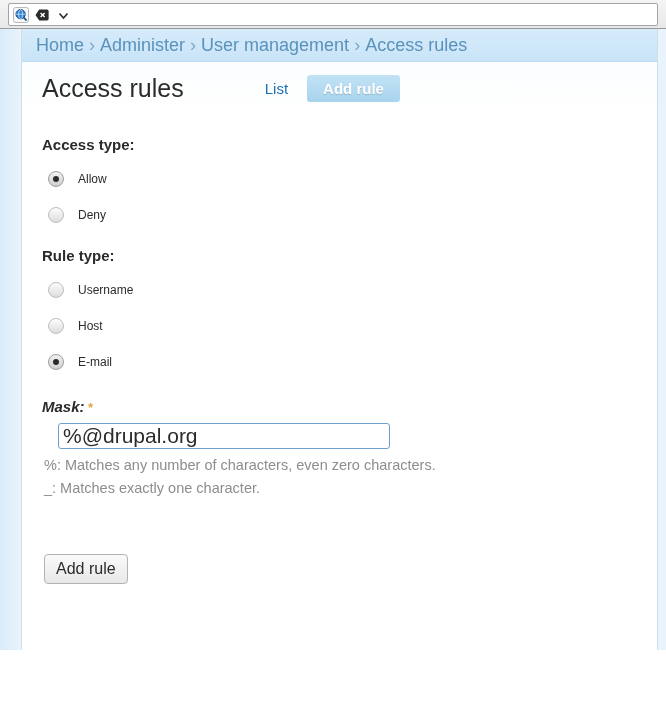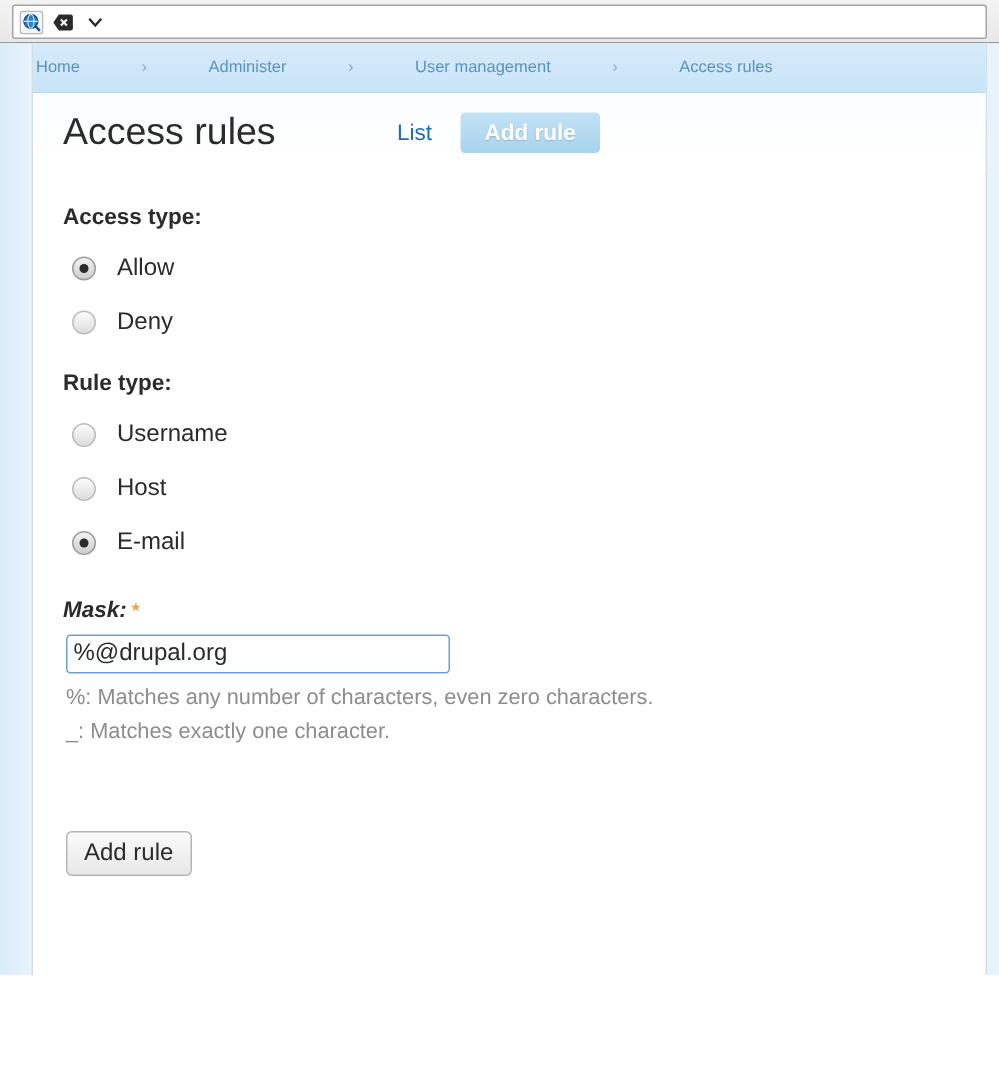--- a/index.html
+++ b/index.html
@@ -105,25 +105,24 @@
     border-right: 1px solid #cfdfe9;
     box-sizing: border-box;
   }
 
   .breadcrumb {
     height: 32px;
     background: linear-gradient(#d6ebfa, #c9e4f8);
     border-bottom: 1px solid #bcd9ee;
     display: flex;
     align-items: center;
-    padding-left: 2px;
-    font-size: 11px;
+    padding-left: 14px;
+    font-size: 18px;
     color: #5a92bb;
     white-space: nowrap;
-    gap: 36px;
   }
   .crumb { color: #5a92bb; text-decoration: none; }
   .crumb-sep { margin: 0 5px; color: #7fa9c8; }
 
   .title-row {
     position: relative;
     height: 52px;
     background: linear-gradient(#fbfdfe, #ffffff);
     display: flex;
     align-items: center;
@@ -191,37 +190,37 @@
   }
   .radio.checked::after {
     content: "";
     position: absolute;
     left: 4px; top: 4px;
     width: 6px; height: 6px;
     border-radius: 50%;
     background: #2b2b2b;
   }
   .radio-label {
-    font-size: 16px;
+    font-size: 12px;
     color: #2b2b2b;
   }
 
   .mask-input {
-    width: 256px;
+    width: 332px;
     height: 26px;
     box-sizing: border-box;
     border: 1px solid #6f9fd0;
     border-radius: 3px;
-    font-size: 16px;
+    font-size: 21px;
     font-family: "Liberation Sans", sans-serif;
     color: #2b2b2b;
     padding: 0 4px;
     background: #ffffff;
     outline: none;
-    margin-left: 2px;
+    margin-left: 16px;
   }
   .help-line {
     font-size: 14.5px;
     color: #8d8d8d;
     margin-top: 6px;
     margin-left: 2px;
     line-height: 1.42;
   }
   .submit-wrap { margin-top: 56px; margin-left: 2px; }
   .submit-btn {

